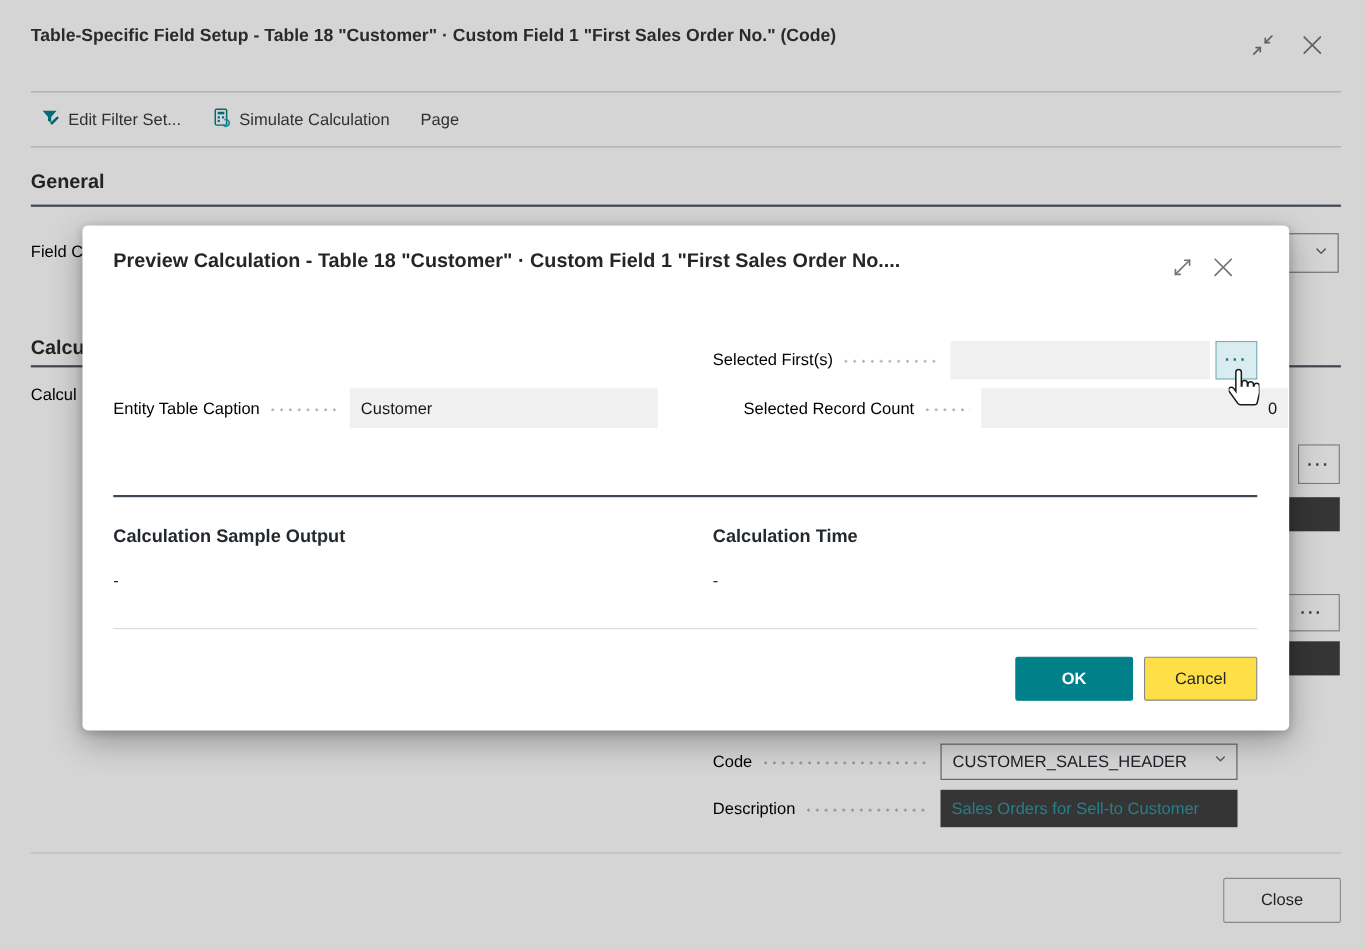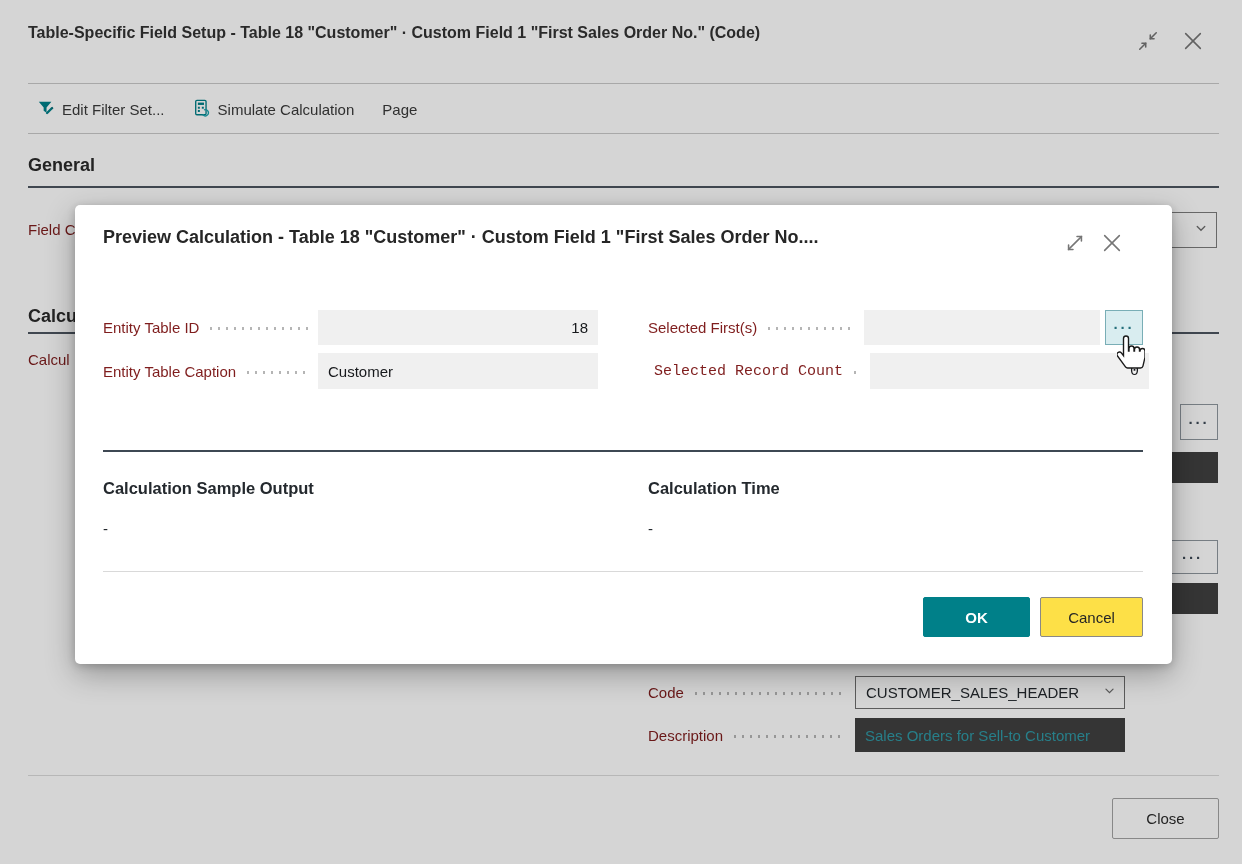--- a/index.html
+++ b/index.html
@@ -9,21 +9,21 @@
     -webkit-font-smoothing:antialiased;
   }
   .abs{position:absolute;}
   
   .bp-title{font-size:16px;font-weight:600;color:#333;white-space:nowrap;}
   .hline{height:1px;background:#c9c9c9;}
   .tb{display:flex;align-items:center;gap:26px;height:34px;}
   .tb-item{display:flex;align-items:center;gap:7px;font-size:15px;color:#3a3a3a;cursor:pointer;white-space:nowrap;}
   .sec-head{font-size:18px;font-weight:700;color:#2b2b2b;white-space:nowrap;}
   .sec-rule{height:2px;background:#4d5560;}
-  .lbl{font-size:15px;color:#7f1d1d;white-space:nowrap;}
+  .lbl{font-size:15px;color:#000000;white-space:nowrap;}
   .val{font-size:15px;color:#1a1d21;}
   .gray-field{background:#404040;}
   .boxed{background:#fff;border:1px solid #8f979e;box-sizing:border-box;}
   .dots{color:#3e4a57;font-weight:700;font-size:15px;letter-spacing:2px;line-height:1;}
   .frow{display:flex;align-items:center;}
   .leader{flex:1;height:3px;align-self:center;margin:2px 10px 0 8px;
     background-image:radial-gradient(circle,#b5b5b5 1.15px,transparent 1.3px);
     background-size:8px 3px;background-position:0 50%;background-repeat:repeat-x;}
   .combo{display:flex;align-items:center;justify-content:space-between;background:#fff;border:1px solid #7d7d7d;box-sizing:border-box;padding:0 6px 0 10px;}
   .btn{display:flex;align-items:center;justify-content:center;font-size:15px;border-radius:2px;box-sizing:border-box;cursor:pointer;}
@@ -175,46 +175,39 @@
           <path d="M9.8 19 L5 19 L5 14.2"></path>
       </svg>
     </div>
     <div class="abs icon-btn" style="left:1025px;top:26px;width:24px;height:24px;">
       <svg width="22" height="22" viewBox="0 0 24 24" stroke="#767676" stroke-width="1.7" stroke-linecap="round">
         <path d="M4 4 L20 20"></path>
           <path d="M20 4 L4 20"></path>
       </svg>
     </div>
 
-    <div class="abs frow" style="left:28px;top:105px;width:495px;height:35px;">
-      <span class="lbl">Entity Table ID</span>
-      <span class="leader"></span>
-      <div class="m-field right" style="width:280px;height:35px;flex:none;">
-        <span>18</span>
-      </div>
-    </div>
     <div class="abs frow" style="left:573px;top:105px;width:495px;height:35px;">
       <span class="lbl">Selected First(s)</span>
       <span class="leader"></span>
       <div class="m-field" style="width:236px;height:35px;flex:none;">
         <span></span>
       </div>
       <div class="assist assist-hover" style="width:38px;height:35px;margin-left:5px;flex:none;">
         <span class="dots">···</span>
       </div>
     </div>
 
     <div class="abs frow" style="left:28px;top:148px;width:495px;height:36px;">
       <span class="lbl">Entity Table Caption</span>
       <span class="leader"></span>
       <div class="m-field" style="width:280px;height:36px;flex:none;">
         <span>Customer</span>
       </div>
     </div>
-    <div class="abs frow" style="left:579px;top:148px;width:495px;height:36px;font-family:Liberation Mono, monospace;">
+    <div class="abs frow" style="left:601px;top:148px;width:495px;height:36px;">
       <span class="lbl">Selected Record Count</span>
       <span class="leader"></span>
       <div class="m-field right" style="width:279px;height:36px;flex:none;">
         <span>0</span>
       </div>
     </div>
 
     <div class="abs" style="left:28px;top:245px;width:1040px;height:2px;background:#3e4853;"></div>
 
     <div class="abs out-head" style="left:28px;top:274px;">Calculation Sample Output</div>

